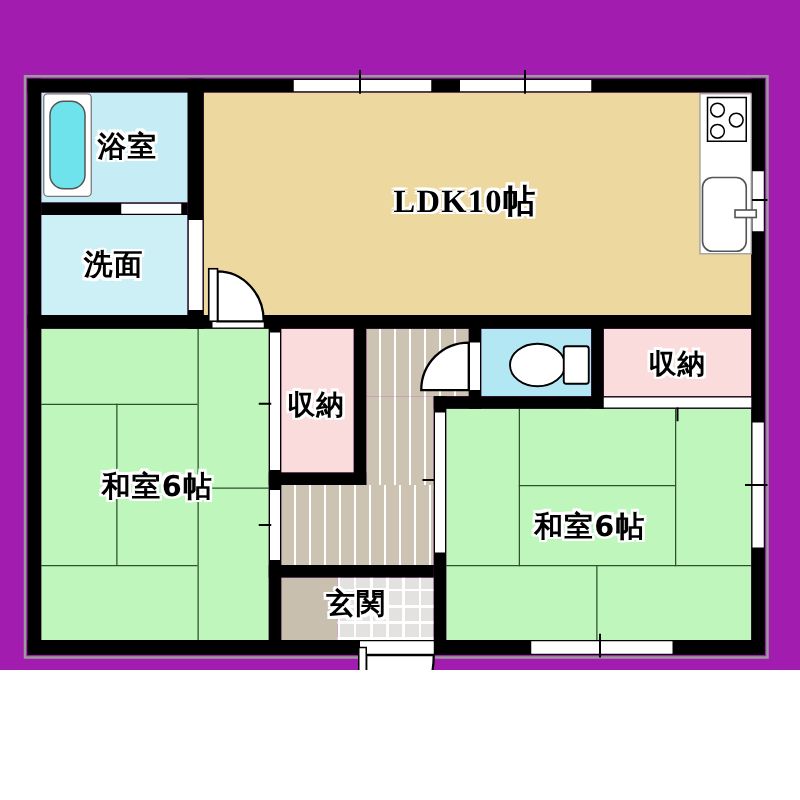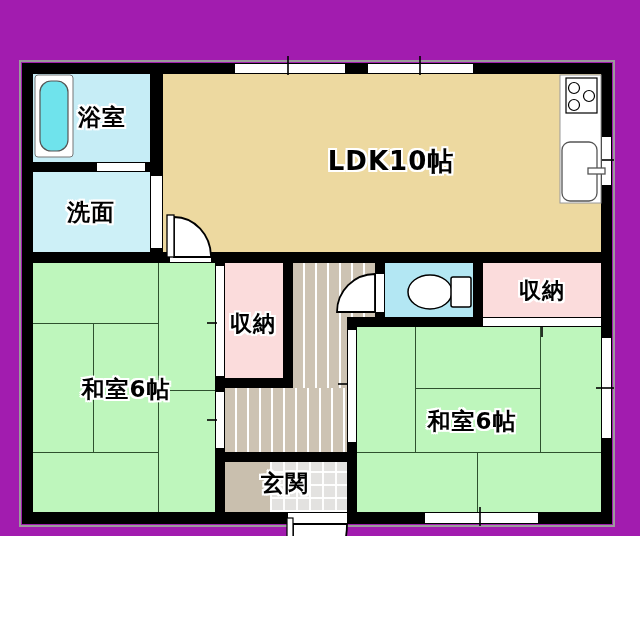--- a/index.html
+++ b/index.html
@@ -148,20 +148,20 @@
     </g>
 
     <g fill="#fff" stroke="#000" stroke-width="1.5">
       <ellipse cx="430" cy="292" rx="22" ry="17"></ellipse>
       <rect x="451" y="277" width="20" height="30" rx="2"></rect>
     </g>
   </svg>
 
   <div class="lbl" style="left:102px;top:117px;">浴室</div>
   <div class="lbl" style="left:91px;top:212px;">洗面</div>
-  <div class="lbl lbl-big" style="left:391px;top:161px;">LDK10帖</div>
+  <div class="lbl lbl-big" style="left:372px;top:161px;font-family:Liberation Serif, serif;">LDK10帖</div>
   <div class="lbl lbl-sm" style="left:253px;top:324px;">収納</div>
   <div class="lbl lbl-sm" style="left:542px;top:291px;">収納</div>
   <div class="lbl" style="left:126px;top:389px;">和室6帖</div>
   <div class="lbl" style="left:472px;top:421px;">和室6帖</div>
   <div class="lbl" style="left:285px;top:483px;">玄関</div>
 
 </div>
 
 </body></html>

